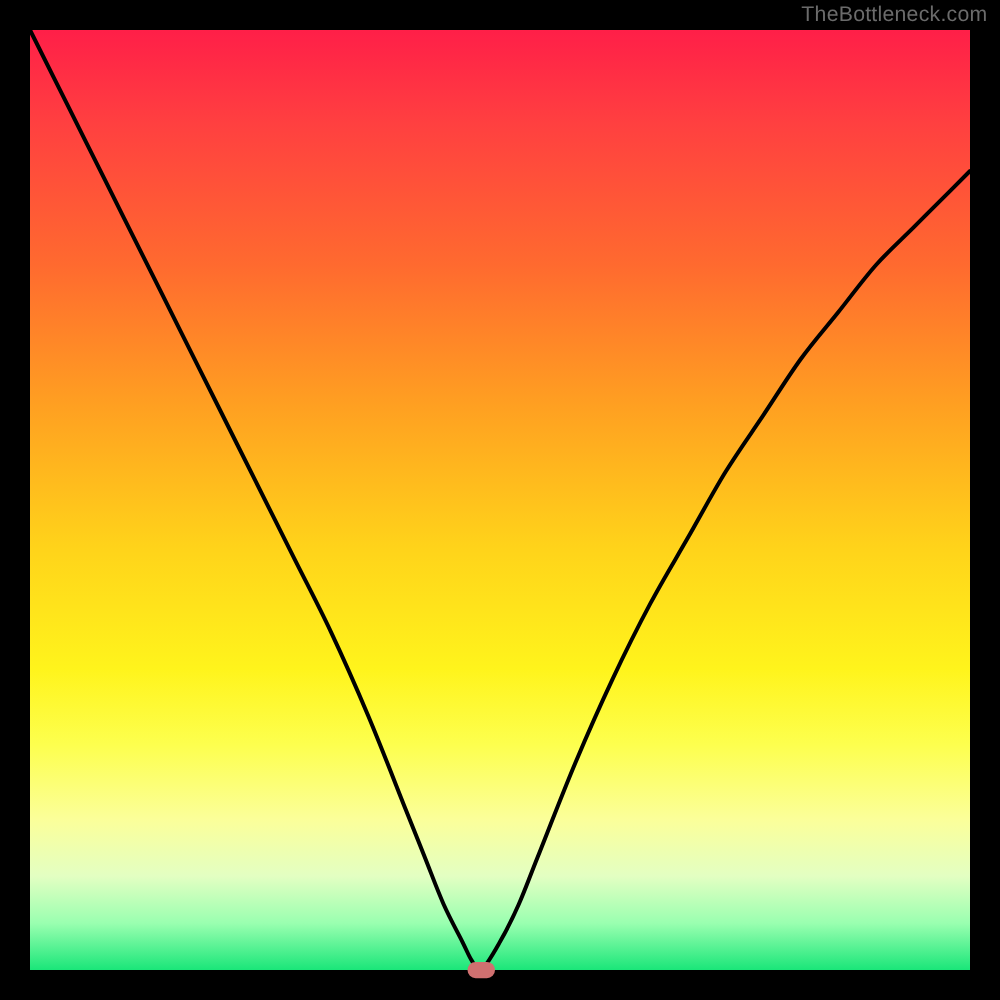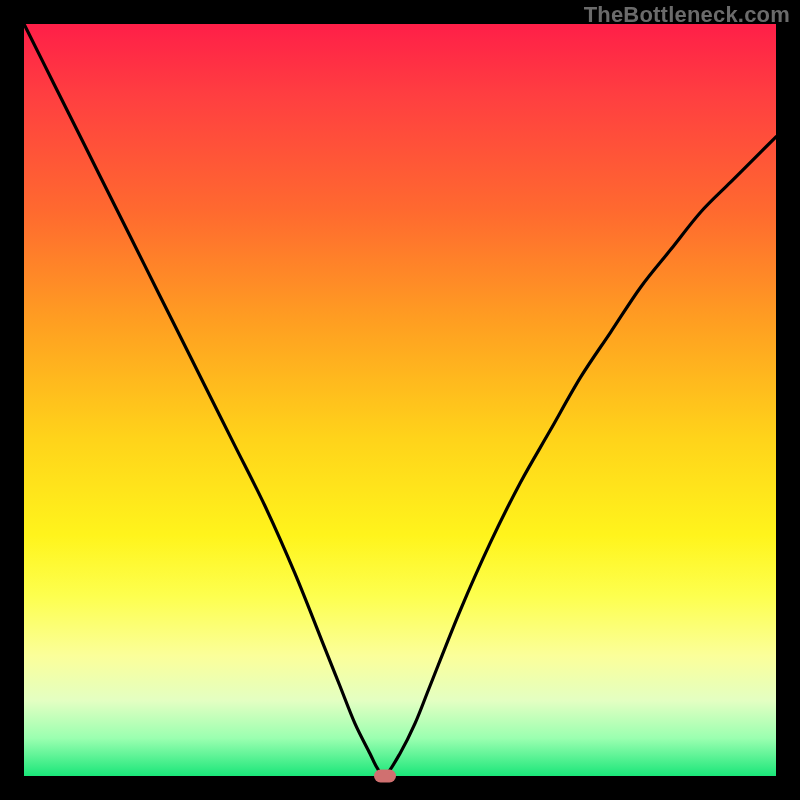--- a/index.html
+++ b/index.html
@@ -36,22 +36,22 @@
       #fbff9a 84%,
       #e3ffc2 90%,
       #9affb0 95%,
       #1ae679 100%
     );
   }
   .watermark {
     position: absolute;
     top: 2px;
     right: 10px;
-    font-size: 22px;
-    font-weight: 700;
+    font-size: 17px;
+    font-weight: 400;
     color: #6b6b6b;
     letter-spacing: 0.2px;
   }
   svg.curve {
     position: absolute;
     left: 0;
     top: 0;
     width: 752px;
     height: 752px;
     overflow: visible;

